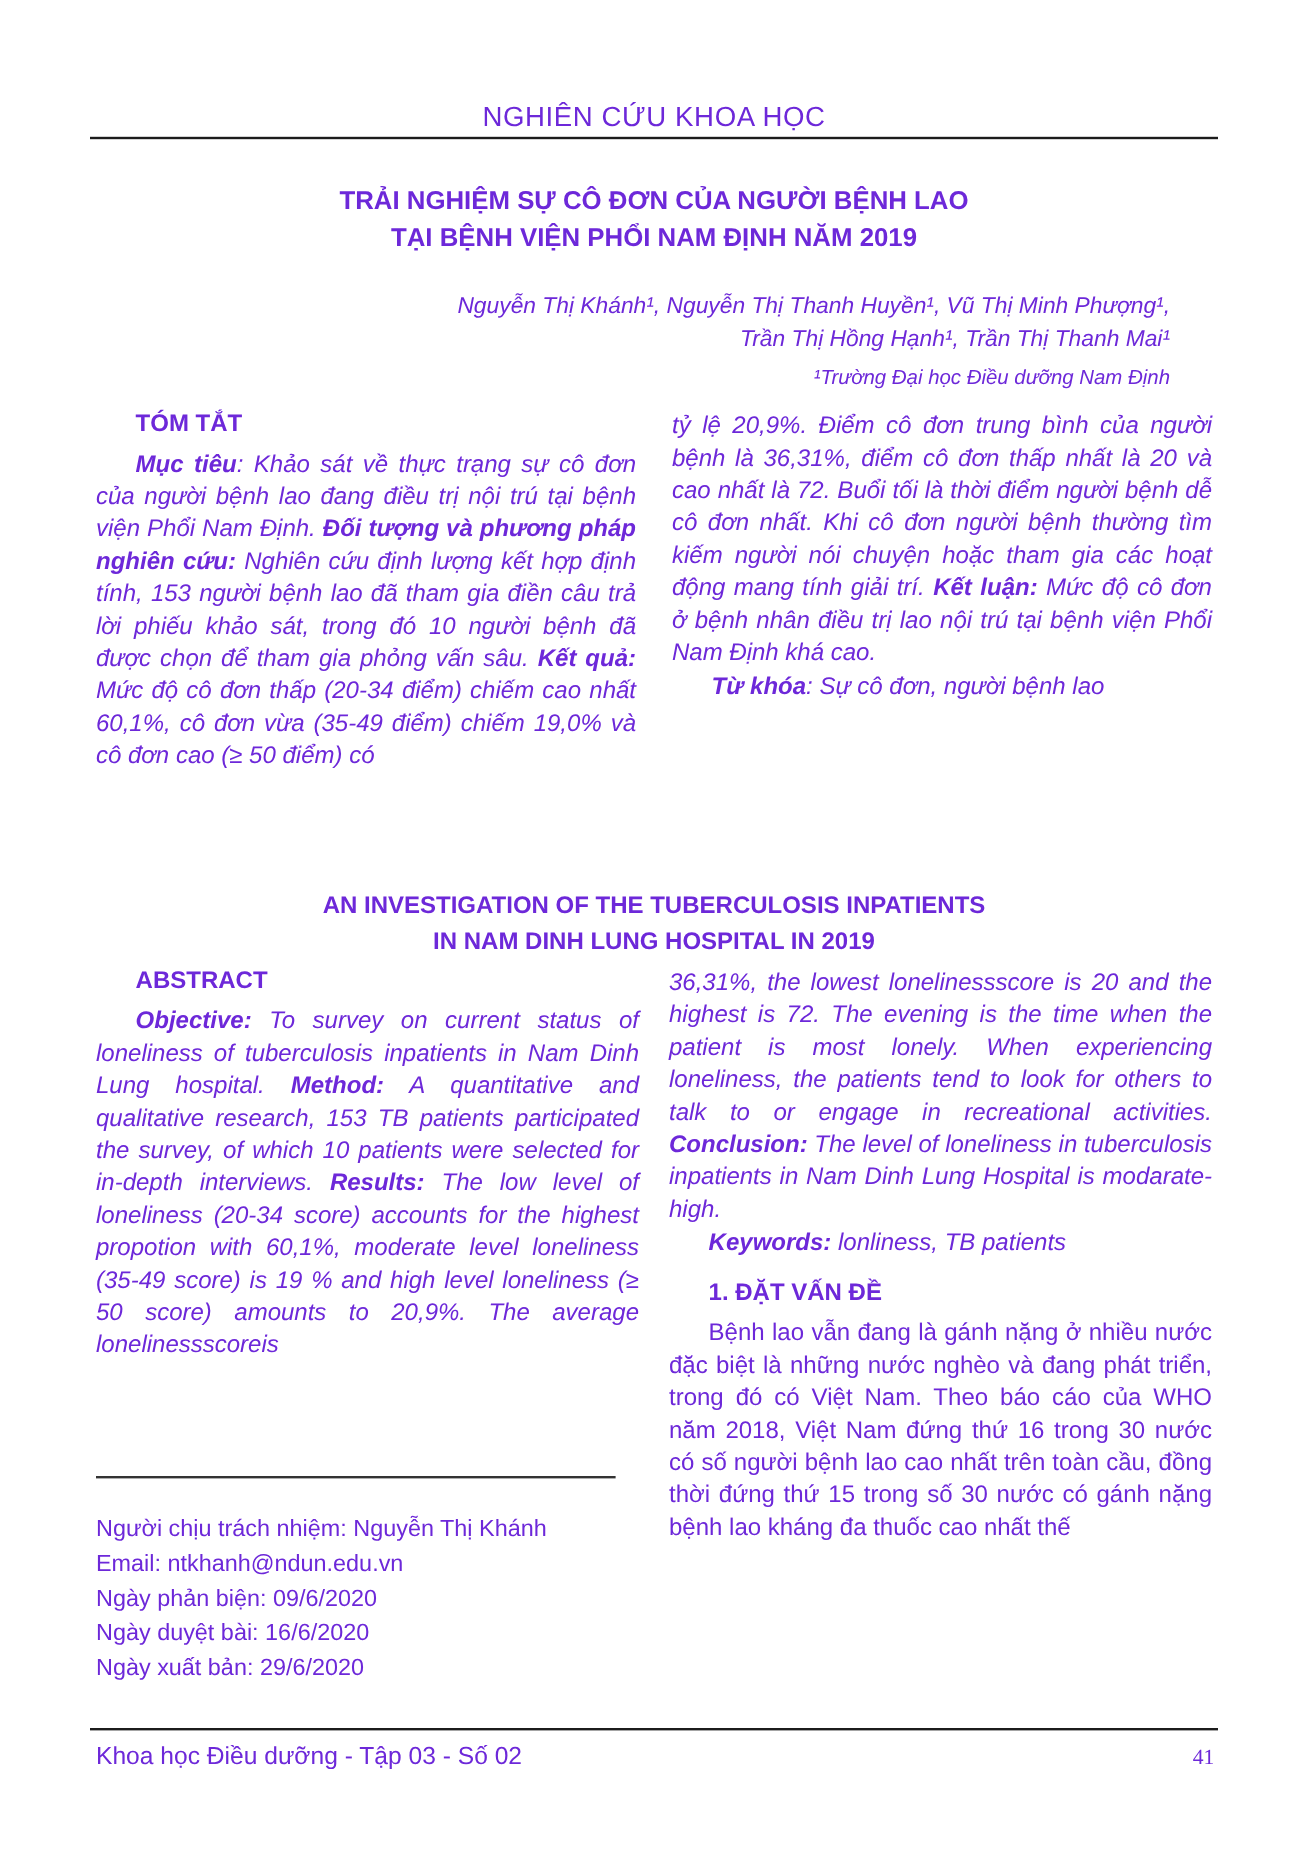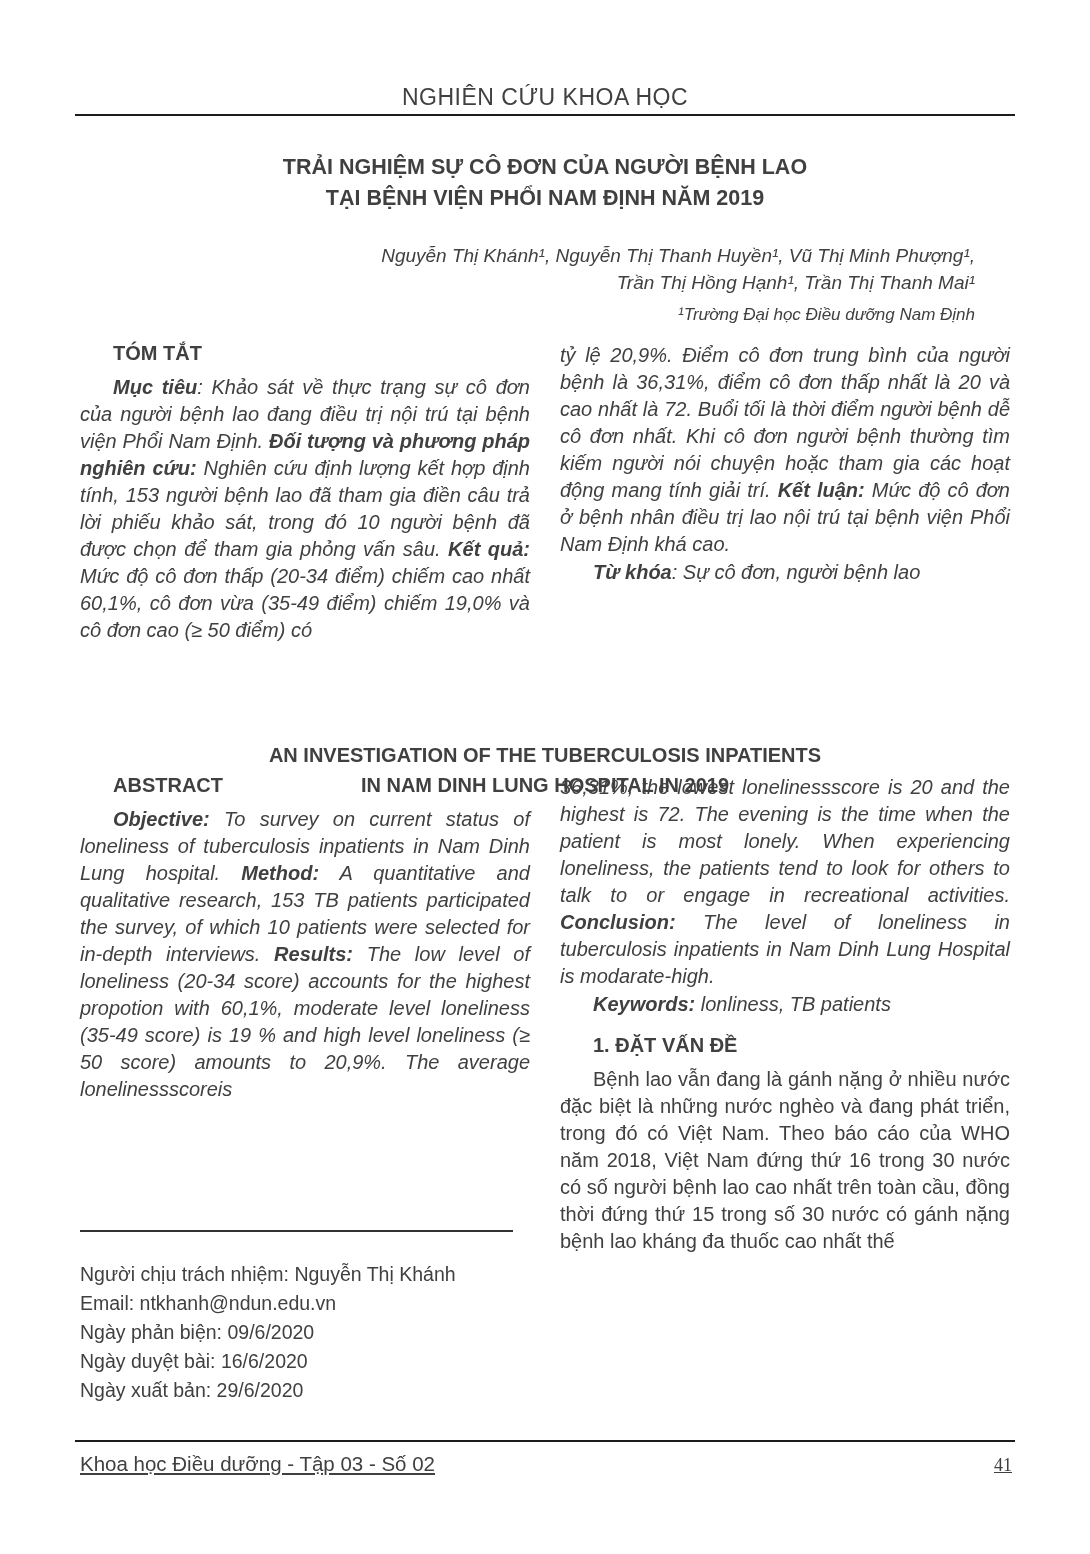--- a/index.html
+++ b/index.html
@@ -2,21 +2,21 @@
 <html><head>
 <meta charset="utf-8">
 <style>
   * { margin:0; padding:0; box-sizing:border-box; }
   html,body { background:#d8d8d8; }
   .page {
     position:relative;
     width:1090px; height:1554px;
     margin:0 auto;
     background:#ffffff;
-    color:#404040;
+    color:#6d28d9;
     font-family:"Liberation Sans", sans-serif;
     overflow:hidden;
   }
   .journal-header {
     position:absolute; top:84px; left:0; width:100%;
     text-align:center; font-size:23px; letter-spacing:0.5px;
   }
   .header-rule {
     position:absolute; top:114px; left:75px; right:75px;
     border-top:2px solid #1c1c1c;
@@ -28,21 +28,21 @@
   .authors {
     position:absolute; top:242px; left:64px; right:115px;
     text-align:right; font-style:italic; font-size:19px; line-height:27px;
   }
   .authors .affiliation { font-size:17px; margin-top:5px; }
   .cols {
     position:absolute; left:80px; width:930px;
     display:flex; gap:30px;
   }
   .cols-vi { top:342px; }
-  .cols-en { top:774px; }
+  .cols-en { top:806px;gap:25px; }
   .col { flex:1; min-width:0; }
   h2.sec-heading {
     font-size:20px; font-weight:bold;
     padding-left:33px; margin-bottom:9px;
   }
   p.body {
     font-size:20px; line-height:27px;
     text-align:justify; font-style:italic;
   }
   p.indent { text-indent:33px; }
@@ -54,21 +54,21 @@
     position:absolute; top:1230px; left:80px; width:433px;
   }
   .footnote-rule { border-top:2px solid #333; }
   .footnote-lines { margin-top:28px; font-size:19.5px; line-height:29px; }
   .footer-rule {
     position:absolute; top:1440px; left:75px; right:75px;
     border-top:2px solid #1c1c1c;
   }
   .page-footer {
     position:absolute; top:1452px; left:80px; right:78px;
-    display:flex; justify-content:space-between; align-items:baseline;text-decoration:underline;
+    display:flex; justify-content:space-between; align-items:baseline;
   }
   .footer-journal { font-size:20.5px; }
   .footer-page { font-family:"Liberation Serif", serif; font-size:18px; }
 </style>
 </head>
 <body>
 
 <div class="page">
 
   <div class="journal-header">NGHIÊN CỨU KHOA HỌC</div>

